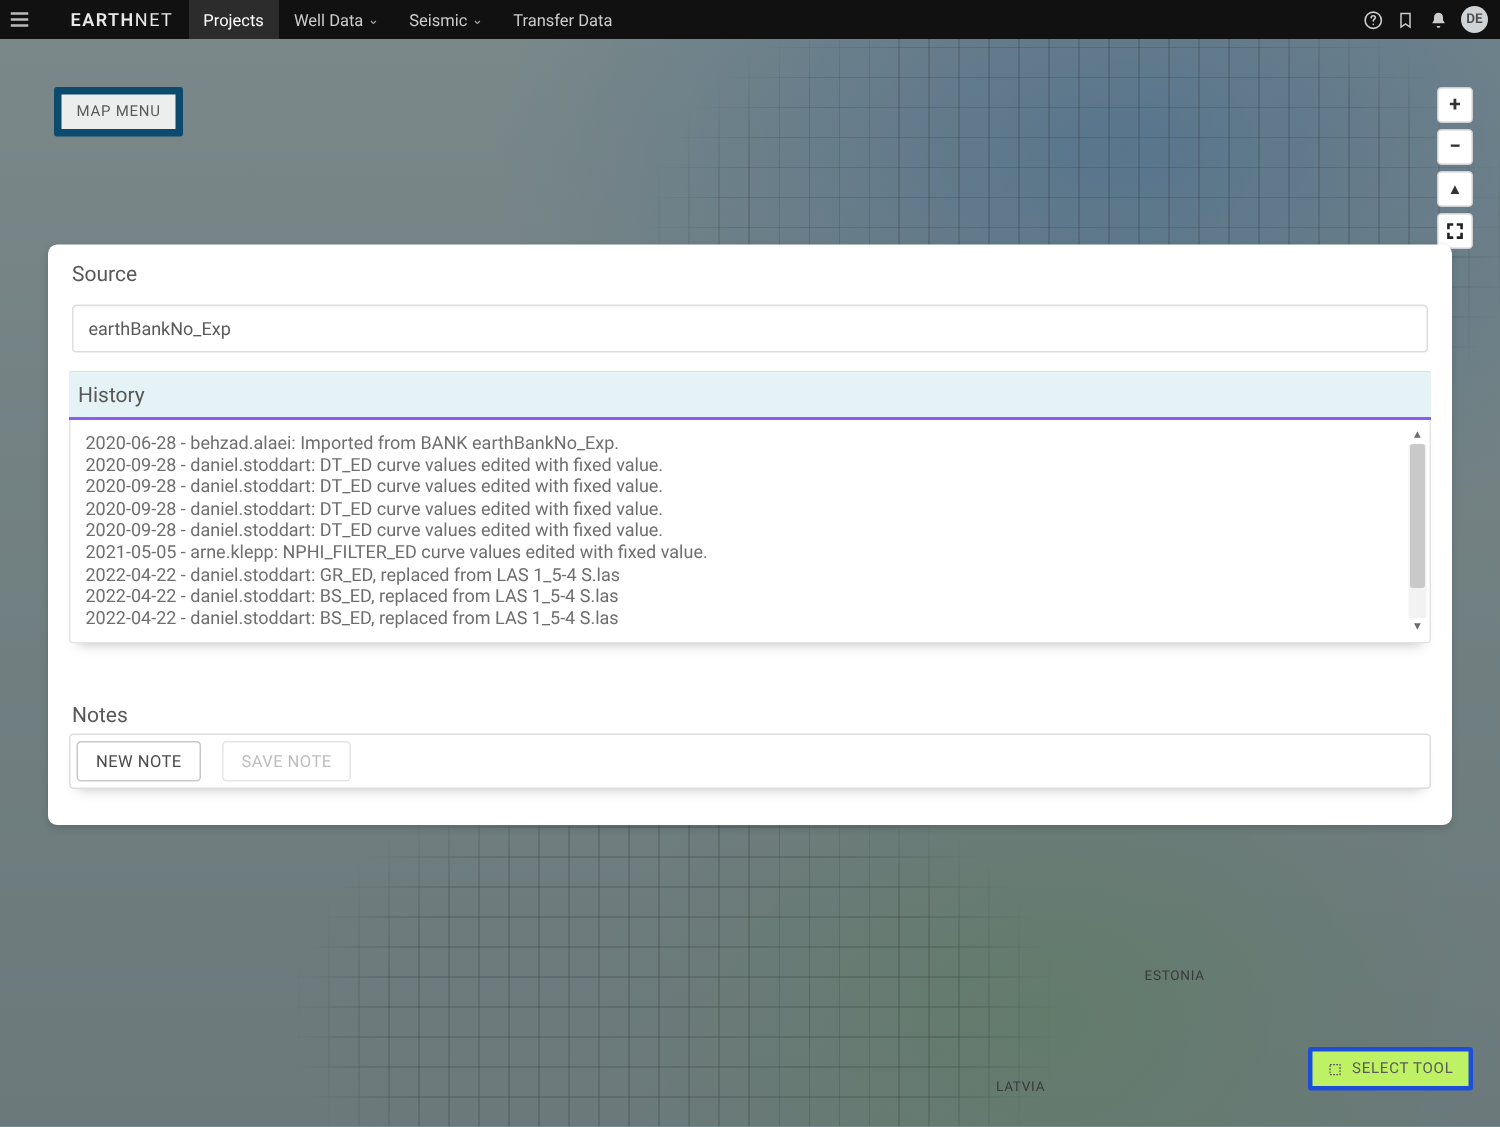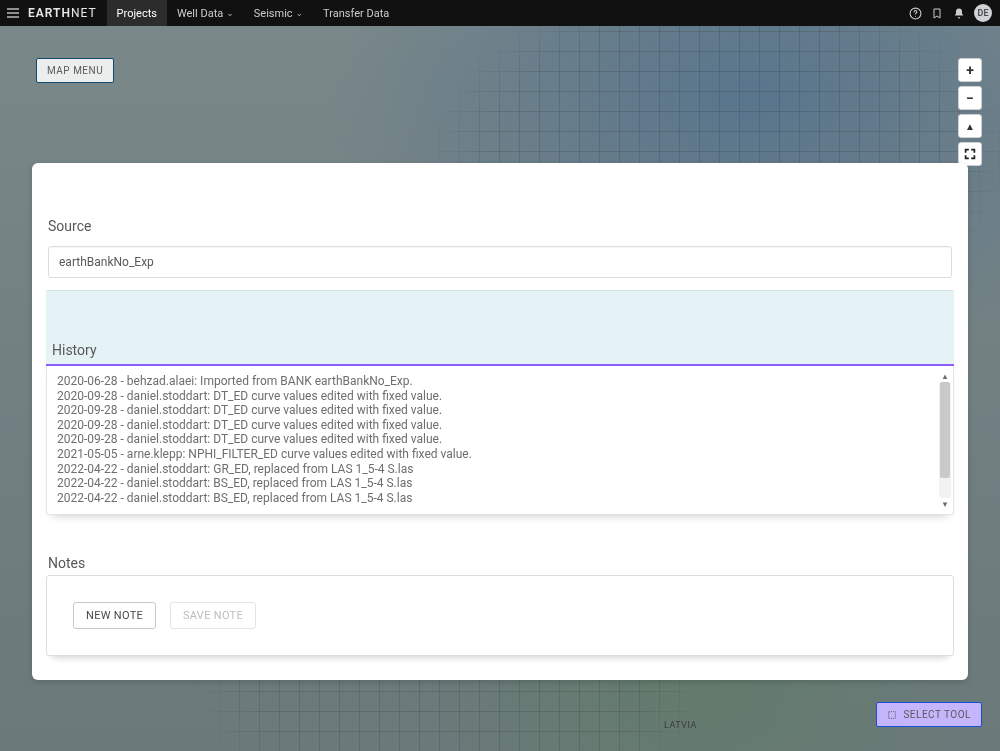--- a/index.html
+++ b/index.html
@@ -36,73 +36,73 @@
   .map-label{position:absolute;font-size:9px;color:#3a3a3a;letter-spacing:.5px;}
   
   .dim{position:absolute;inset:var(--header-h) 0 0 0;background:rgba(60,60,60,.42);}
   
   .header{
     position:absolute;left:0;right:0;top:0;height:var(--header-h);
     background:#111;color:#ddd;display:flex;align-items:center;
     font-size:11px;z-index:50;
   }
   .header .burger{width:26px;height:26px;display:flex;align-items:center;justify-content:center;cursor:pointer;color:#bbb;}
-  .brand{font-size:12px;letter-spacing:1px;font-weight:400;color:#e8e8e8;padding:0 10px 0 2px;}
+  .brand{font-size:12px;letter-spacing:1px;font-weight:400;color:#e8e8e8;padding:0 10px 0 2px;margin-left:19px;}
   .brand b{font-weight:600;}
   .nav-item{padding:0 10px;height:100%;display:flex;align-items:center;color:#ccc;cursor:pointer;gap:3px;}
   .nav-item.active{background:#2c2c2c;color:#fff;}
   .chev{font-size:9px;opacity:.8;}
   .header .spacer{flex:1;}
   .header .icon-btn{width:22px;height:22px;display:flex;align-items:center;justify-content:center;color:#ccc;cursor:pointer;border-radius:3px;}
   .avatar{width:18px;height:18px;border-radius:50%;background:#cfd3d6;color:#4a4a4a;font-size:9px;display:flex;align-items:center;justify-content:center;margin:0 8px 0 4px;font-weight:600;}
   
   .map-menu{
     position:absolute;left:36px;top:58px;
-    background:#eceeee;border:1px solid #0c4a6e;color:#5a5a5a;
+    background:#eceeee;border:5px solid #0c4a6e;color:#5a5a5a;
     font-size:10px;letter-spacing:.5px;padding:6px 10px;border-radius:2px;
   }
   .map-tools{
     position:absolute;right:18px;top:58px;display:flex;flex-direction:column;gap:4px;
   }
   .map-tool{width:24px;height:24px;background:#fff;border-radius:3px;display:flex;align-items:center;justify-content:center;color:#333;font-size:14px;font-weight:700;border:1px solid #d0d0d0;}
   .select-tool{
-    position:absolute;right:18px;bottom:24px;background:#c4b5fd;border:1px solid #1d4ed8;
+    position:absolute;right:18px;bottom:24px;background:#bef264;border:3px solid #1d4ed8;
     color:#5a5a5a;font-size:10px;letter-spacing:.5px;padding:6px 10px;border-radius:2px;
     display:flex;align-items:center;gap:6px;
   }
   
   .modal{
     position:absolute;left:32px;right:32px;top:163px;
     background:var(--panel-bg);border-radius:6px;
     box-shadow:0 2px 6px rgba(0,0,0,.15);z-index:40;
     padding:0 0 18px 0;
   }
   .section{padding:4px 14px 0 14px;}
-  .sec-header{color:#585858;font-size:14px;padding:8px 0 6px 2px;margin-top:43px;}
+  .sec-header{color:#585858;font-size:14px;padding:8px 0 6px 2px;}
   .history-header-row{background:var(--history-bg);border-top:1px solid #d2e4e8;border-bottom:2px solid #8b5cf6;margin:12px 0 0 0;border-radius:2px 2px 0 0;}
   .history-header-row .sec-header{padding-left:6px;}
   .field-box{
     border:1px solid var(--border);border-radius:3px;padding:8px 10px;margin:6px 2px 2px 2px;
     color:#5a5a5a;font-size:12px;background:#fff;
     box-shadow:0 1px 0 rgba(0,0,0,.03) inset;
   }
   .history-box{
     position:relative;border:1px solid #e3e3e3;border-top:none;background:#fff;
     border-radius:0 0 3px 3px;margin:0 0 6px 0;padding:8px 3px 8px 10px;
     box-shadow:0 6px 8px -6px rgba(0,0,0,.25);
   }
   .history-list{height:132px;overflow:hidden;color:#6e6e6e;font-size:12px;line-height:14.6px;}
   .history-list div{white-space:nowrap;}
   .fake-scroll{position:absolute;right:2px;top:4px;bottom:4px;width:12px;display:flex;flex-direction:column;align-items:center;}
   .fake-arrow{font-size:9px;color:#6b6b6b;height:12px;line-height:12px;}
   .fake-track{flex:1;width:12px;background:#f2f2f2;border-radius:2px;position:relative;}
   .fake-thumb{position:absolute;left:1px;right:1px;top:0;height:96px;background:#c9c9c9;border-radius:2px;}
   .notes-row{padding:2px 14px 6px 14px;margin-top:32px;}
   .notes-header{color:#585858;font-size:14px;padding:6px 0 4px 2px;}
-  .notes-card{border:1px solid var(--border);border-radius:3px;padding:26px;background:#fff;box-shadow:0 6px 8px -6px rgba(0,0,0,.25);}
+  .notes-card{border:1px solid var(--border);border-radius:3px;padding:4px;background:#fff;box-shadow:0 6px 8px -6px rgba(0,0,0,.25);}
   .btn{font-size:11px;letter-spacing:.3px;padding:6px 12px;border-radius:3px;cursor:pointer;border:1px solid transparent;background:#fff;display:inline-flex;align-items:center;}
   .btn.outline{border-color:#c8c8c8;color:#4a4a4a;}
   .btn.disabled{color:#bdbdbd;border-color:#e5e5e5;cursor:default;}
   .btn.blue{background:var(--blue);border-color:var(--blue);color:#fff;font-weight:600;}
   .btn.blue-outline{border-color:var(--blue);color:var(--blue);font-weight:600;}
   .footer-btns{display:flex;gap:10px;justify-content:flex-end;padding:18px 16px 0 16px;}
   svg{display:block;}
 </style>
 </head>
 <body>

